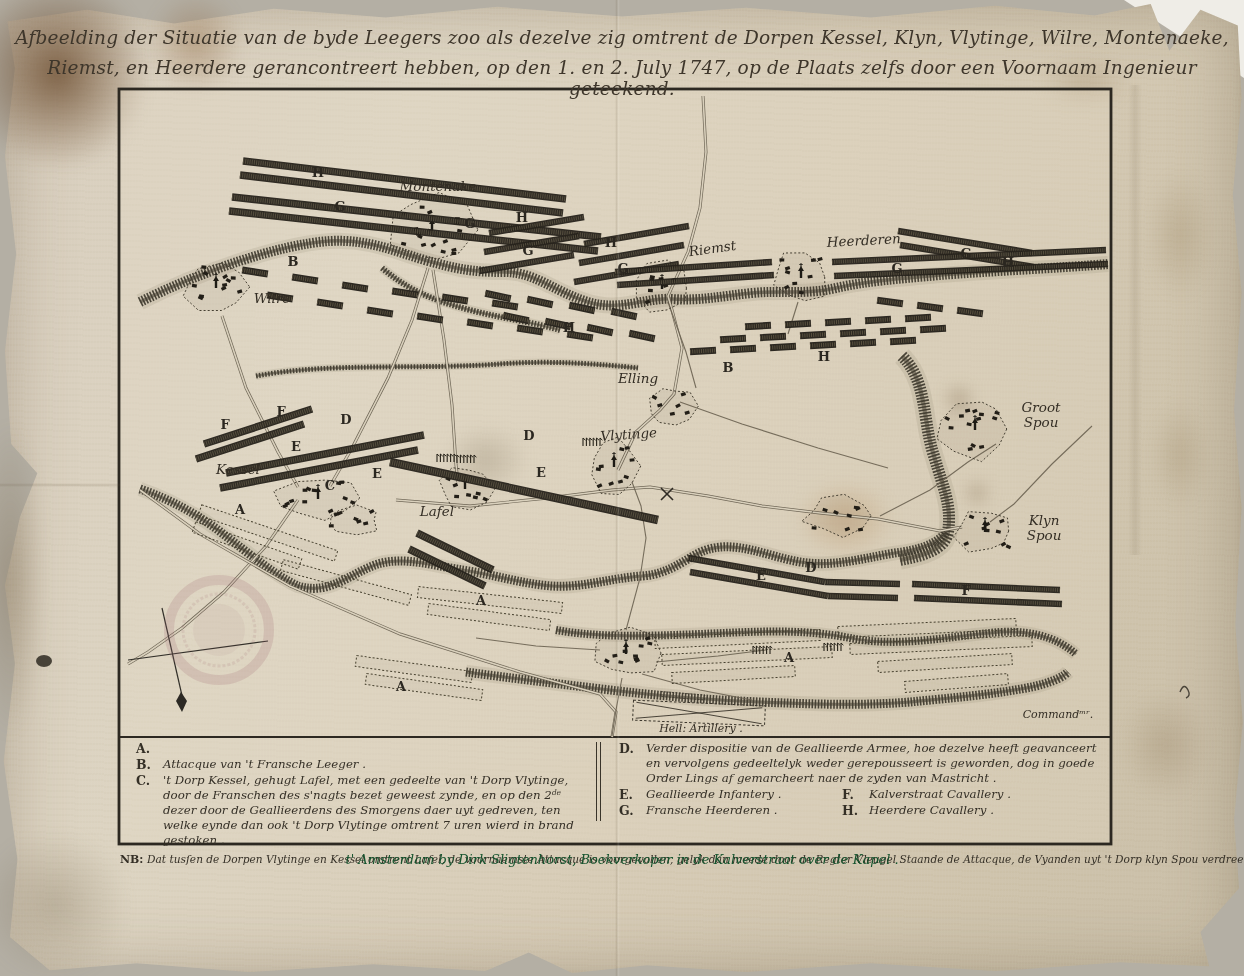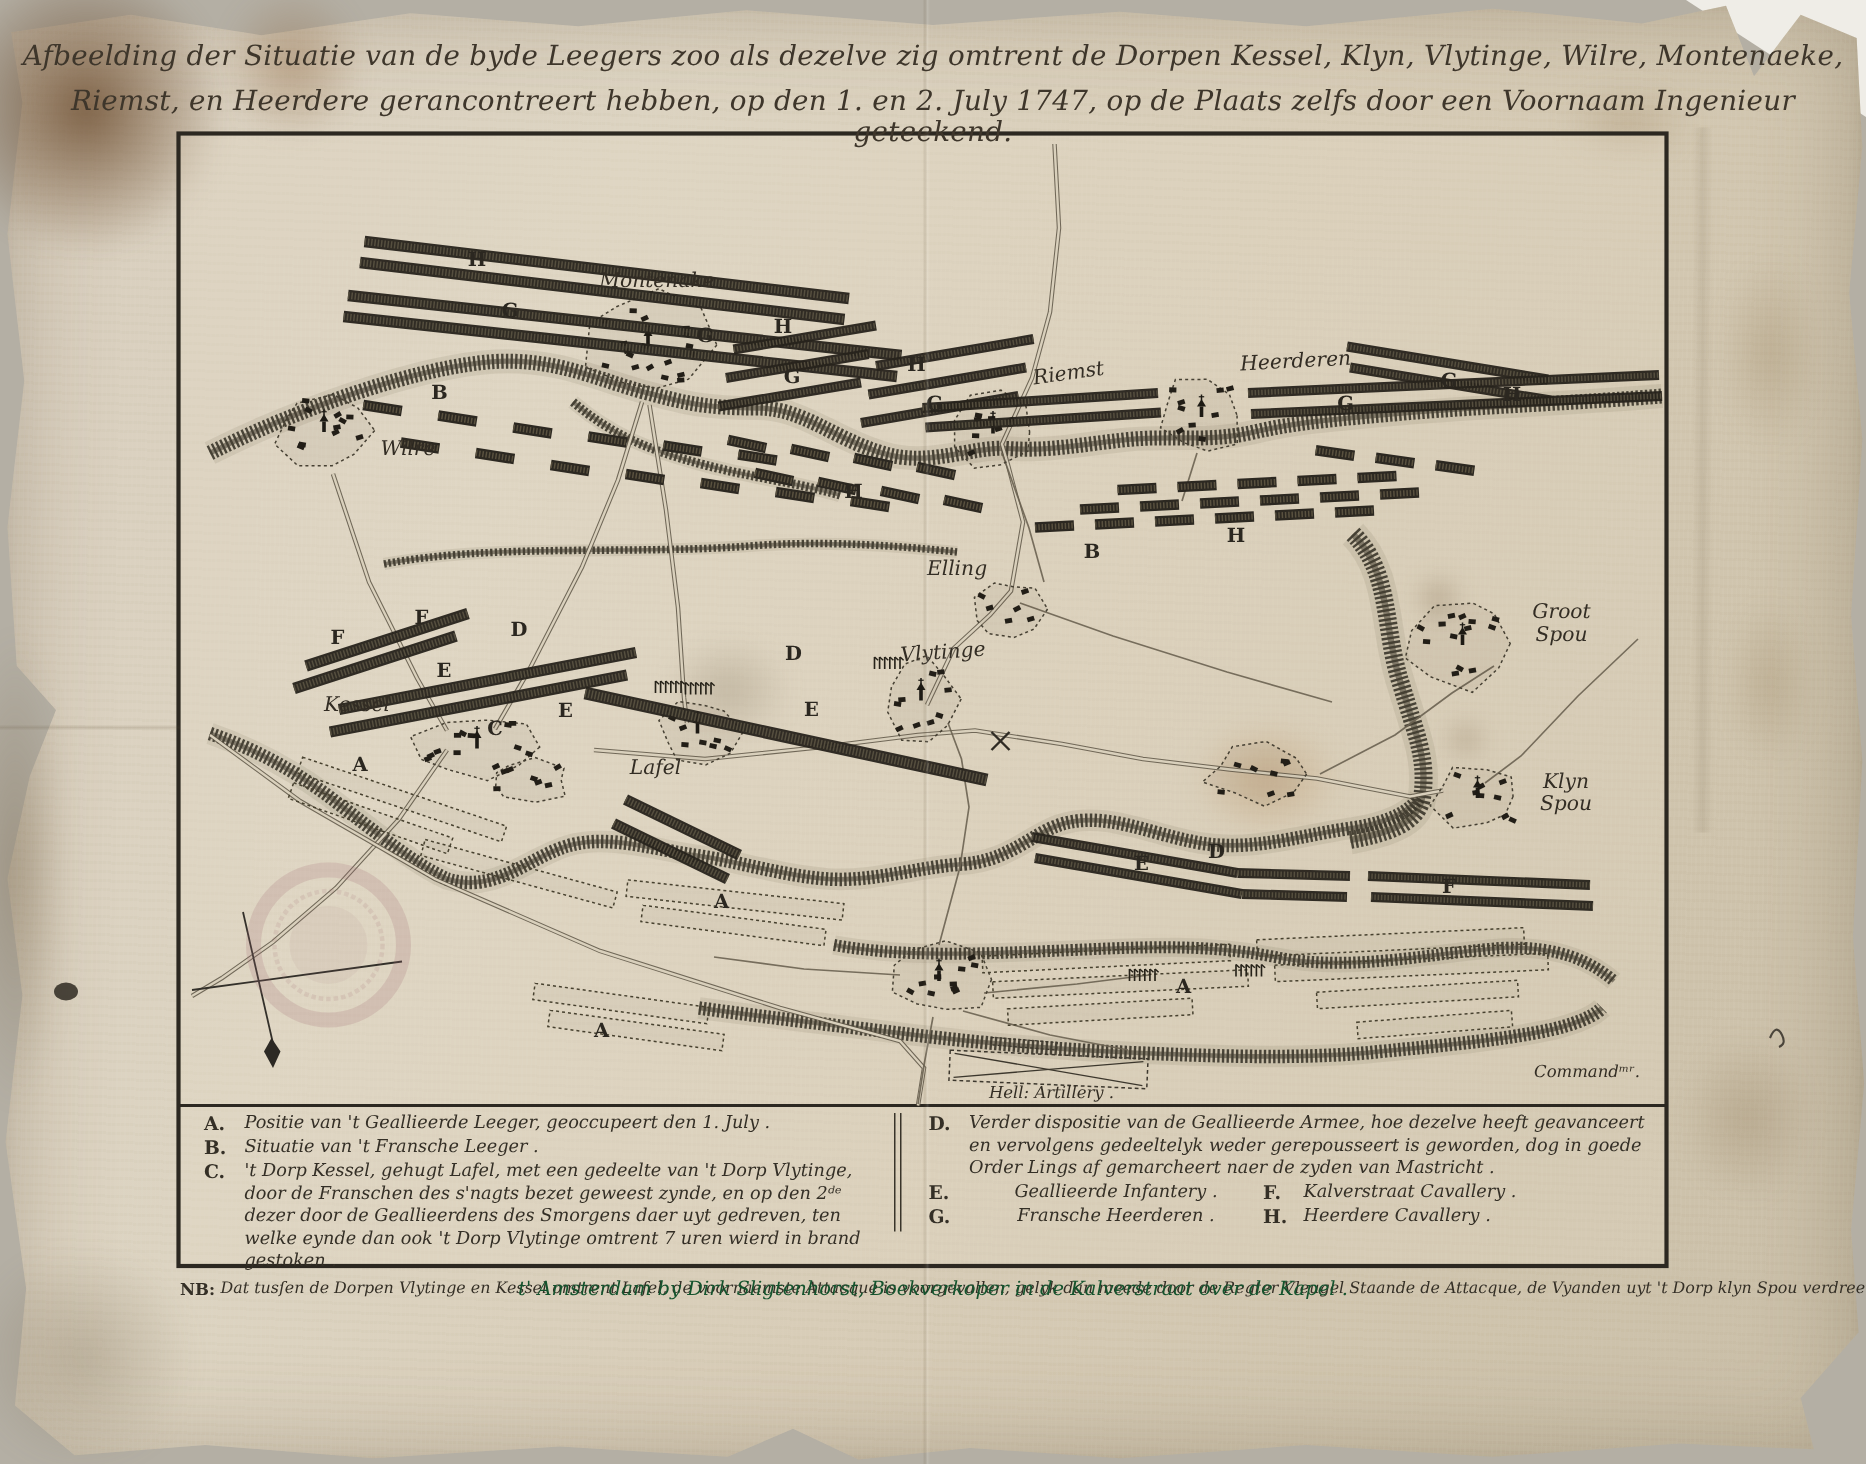--- a/index.html
+++ b/index.html
@@ -31,21 +31,21 @@
   .place.small{font-size:11px;}
   .unit{font-family:"DejaVu Serif",serif;font-weight:bold;font-size:13px;fill:#2b2720;text-anchor:middle;}
   .legend{position:absolute;left:120px;top:741px;width:990px;color:#342f26;}
   .legend-cols{display:flex;align-items:stretch;}
   .col-left{width:476px;padding-left:16px;box-sizing:border-box;}
   .col-right{flex:1;padding-left:18px;box-sizing:border-box;}
   .legend-divider{width:3px;border-left:1.3px solid #39342a;border-right:1.3px solid #39342a;margin-top:1px;height:79px;}
   .lrow{display:flex;margin-bottom:1px;}
   .lkey{width:27px;font-weight:bold;font-size:12.5px;flex:none;font-style:normal;}
   .ltext{font-style:italic;font-size:11.8px;line-height:1.27;}
-  .pairtext{font-style:italic;font-size:11.8px;width:196px;flex:none;text-align:center;}
+  .pairtext{font-style:italic;font-size:11.8px;width:196px;flex:none;}
   .nb-row{display:flex;margin-top:4px;}
   .nbkey{font-weight:bold;font-size:11px;width:27px;flex:none;}
   .nbtext{font-style:italic;font-size:10.6px;line-height:1.2;white-space:nowrap;}
   .imprint{position:absolute;top:852px;left:0;width:100%;text-align:center;
     font-style:italic;font-size:13px;color:#14532d;}
 </style>
 </head>
 <body>
 
 <div class="white-corner"></div>
@@ -590,25 +590,24 @@
 <div class="crease" style="left:1128px;top:85px;width:14px;height:470px;background:linear-gradient(90deg,rgba(110,95,70,0),rgba(110,95,70,.13),rgba(110,95,70,0));"></div>
 
 <div class="title-line" id="title1">Afbeelding der Situatie van de byde Leegers zoo als dezelve zig omtrent de Dorpen Kessel, Klyn, Vlytinge, Wilre, Montenaeke,</div>
 <div class="title-line" id="title2">Riemst, en Heerdere gerancontreert hebben, op den 1. en 2. July 1747, op de Plaats zelfs door een Voornaam Ingenieur geteekend.</div>
 
 <div class="legend">
   <div class="legend-cols">
     <div class="col-left">
       <div class="lrow">
         <span class="lkey">A.</span>
-        <span class="ltext">Positie van 't Geallieerde Leeger, geoccupeert den 1. July .</span>
       </div>
       <div class="lrow">
         <span class="lkey">B.</span>
-        <span class="ltext">Situatie van 't Fransche Leeger .</span>
+        <span class="ltext">Attacque van 't Fransche Leeger .</span>
       </div>
       <div class="lrow">
         <span class="lkey">C.</span>
         <span class="ltext">'t Dorp Kessel, gehugt Lafel, met een gedeelte van 't Dorp Vlytinge, door de Franschen des s'nagts bezet geweest zynde, en op den 2ᵈᵉ dezer door de Geallieerdens des Smorgens daer uyt gedreven, ten welke eynde dan ook 't Dorp Vlytinge omtrent 7 uren wierd in brand gestoken .</span>
       </div>
     </div>
     <div class="legend-divider"></div>
     <div class="col-right">
       <div class="lrow">
         <span class="lkey">D.</span>

